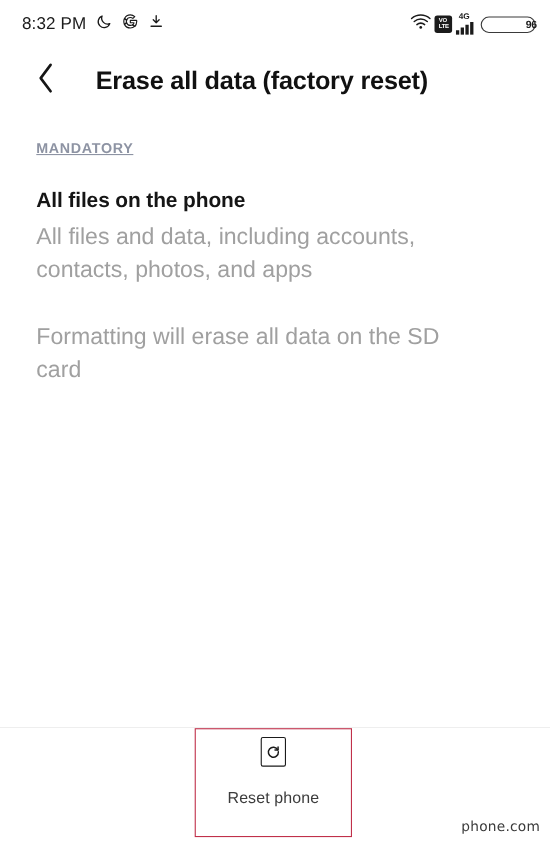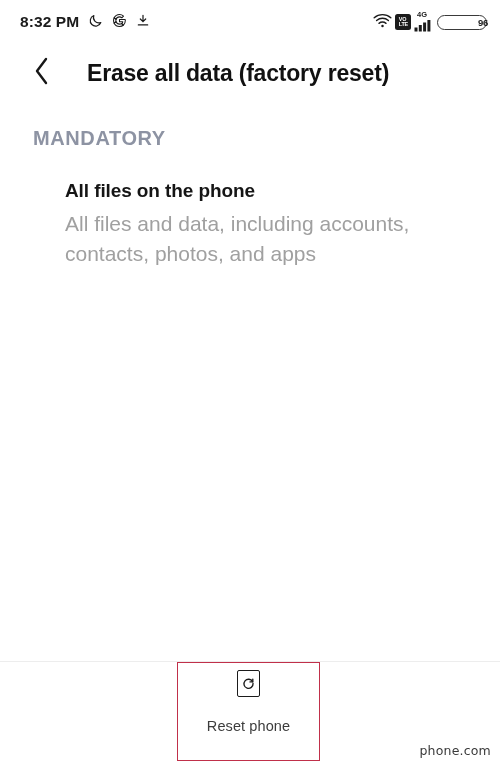--- a/index.html
+++ b/index.html
@@ -28,21 +28,21 @@
     padding: 0 13px 0 20px;
     box-sizing: border-box;
   }
   .status-left {
     display: flex;
     align-items: center;
     gap: 9px;
   }
   .status-clock {
     font-size: 15.5px;
-    font-weight: bold;
+    font-weight: normal;
     color: #1b1b1b;
     letter-spacing: 0.1px;
   }
   .status-right {
     display: flex;
     align-items: center;
     gap: 3px;
   }
   .ic { display: block; }
 
@@ -127,34 +127,34 @@
     margin-left: 22px;
   }
 
   
   .content {
     position: absolute;
     top: 102px; left: 0;
     width: 500px;
   }
   .section-header {
-    font-size: 20px;
+    font-size: 13px;
     font-weight: bold;
     color: #8d93a3;
     letter-spacing: 0.6px;
     padding: 25px 0 0 33px;
+    text-decoration: underline;
   }
   .list {
     margin-top: 29px;
   }
   .list-item {
     padding: 0 33px 0 33px;
     margin-bottom: 32px;
     cursor: default;
-    margin-left: 32px;
   }
   .item-title {
     font-size: 19px;
     font-weight: bold;
     color: #151515;
     letter-spacing: -0.1px;
     line-height: 1.25;
   }
   .item-subtitle {
     font-size: 21px;
@@ -311,20 +311,21 @@
   <div class="section-header">MANDATORY</div>
 
   <div class="list">
 
     <div class="list-item">
       <div class="item-title">All files on the phone</div>
       <div class="item-subtitle">All files and data, including accounts, contacts, photos, and apps</div>
     </div>
 
     <div class="list-item">
+      <div class="item-subtitle">Formatting will erase all data on the SD card</div>
     </div>
 
   </div>
 </div>
 
 <div class="bottom-divider"></div>
 <div class="bottom-bar"></div>
 
 <div class="reset-btn">
   <span class="reset-icon-box">

